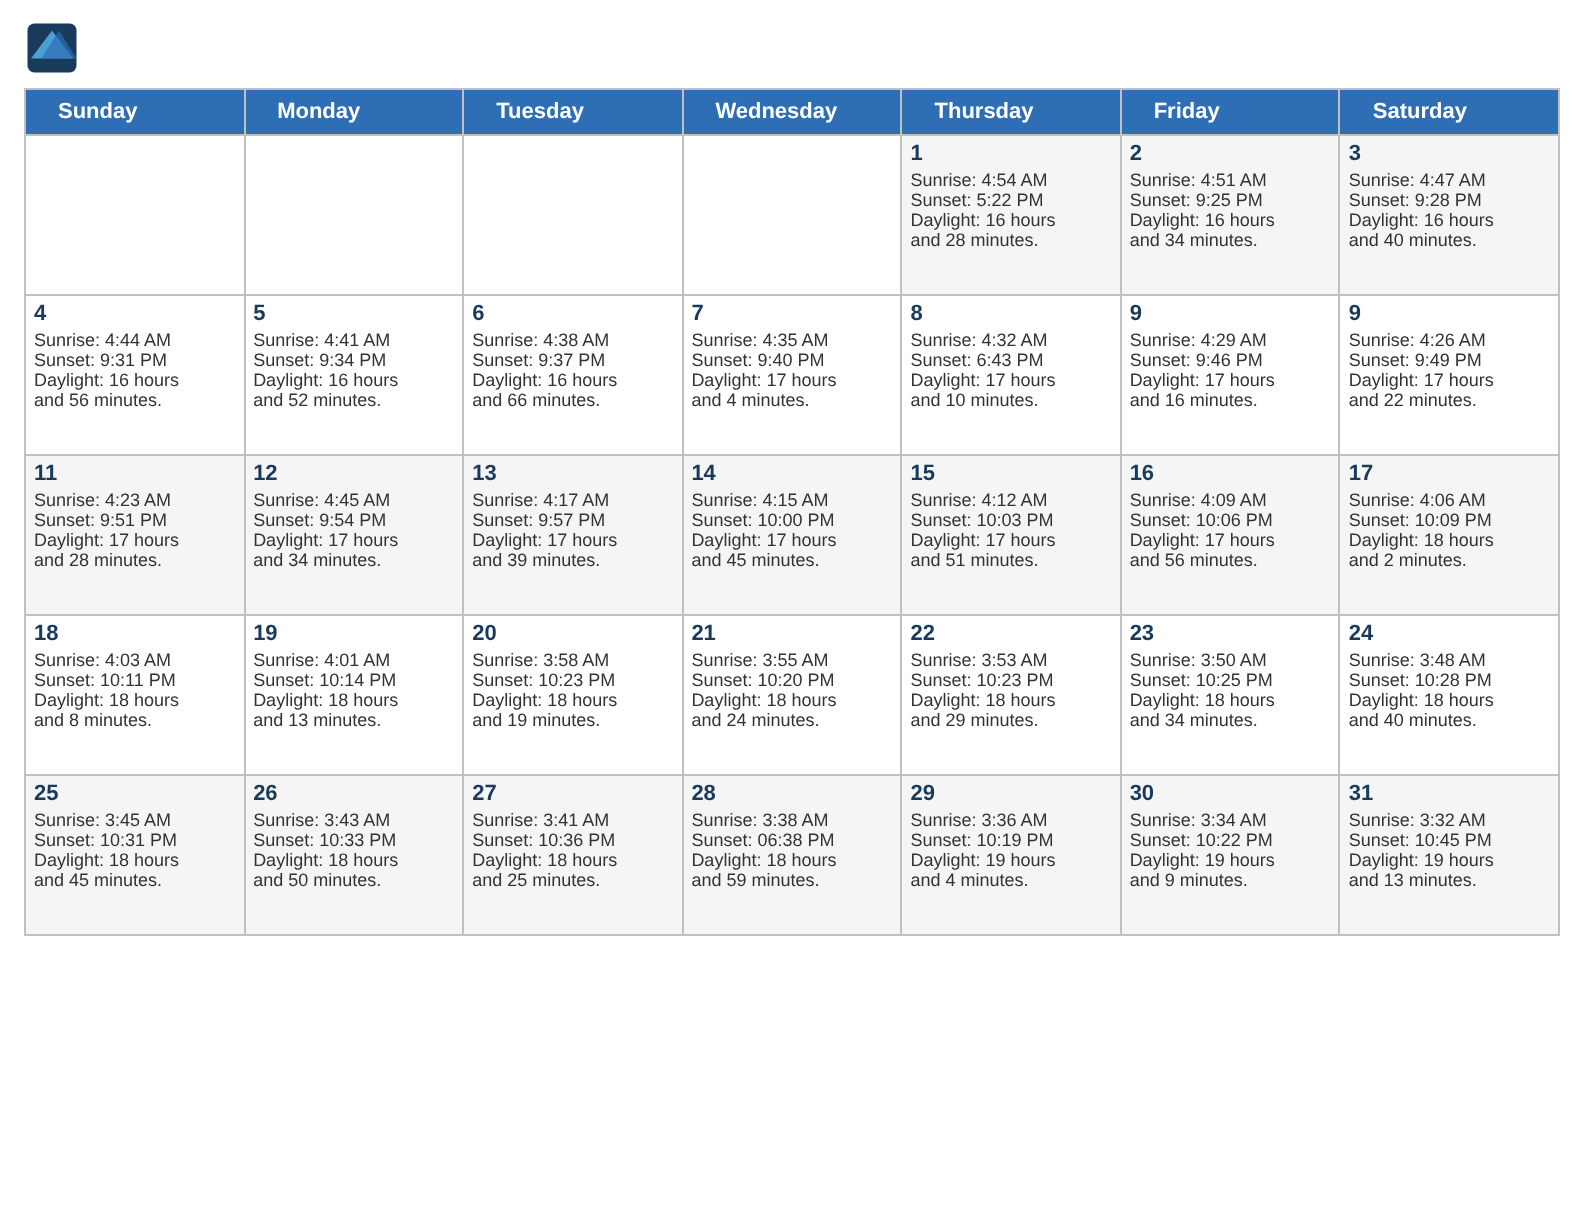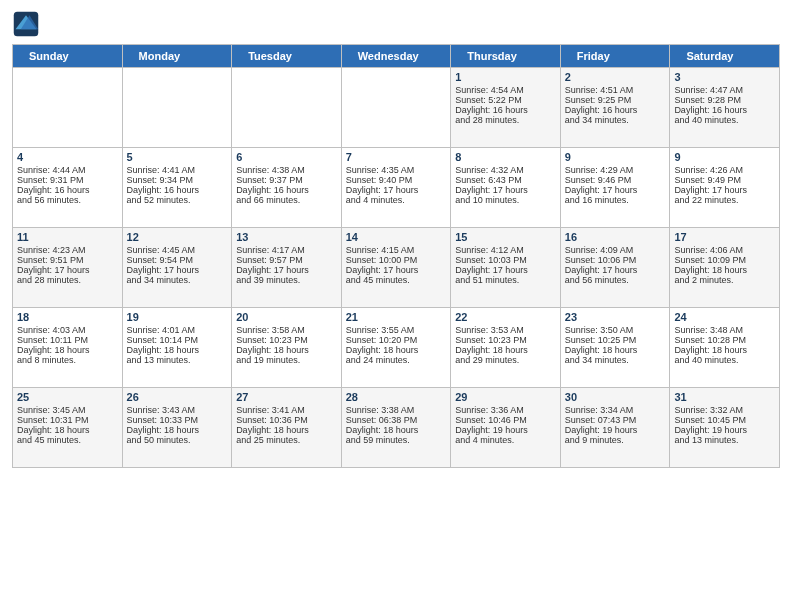--- a/index.html
+++ b/index.html
@@ -328,28 +328,28 @@
           <td>
             <span class="day-number">28</span>
             <div>Sunrise: 3:38 AM</div>
             <div>Sunset: 06:38 PM</div>
             <div>Daylight: 18 hours</div>
             <div>and 59 minutes.</div>
           </td>
           <td>
             <span class="day-number">29</span>
             <div>Sunrise: 3:36 AM</div>
-            <div>Sunset: 10:46 PM</div>
+            <div>Sunset: 10:19 PM</div>
             <div>Daylight: 19 hours</div>
             <div>and 4 minutes.</div>
           </td>
           <td>
             <span class="day-number">30</span>
             <div>Sunrise: 3:34 AM</div>
-            <div>Sunset: 07:43 PM</div>
+            <div>Sunset: 10:22 PM</div>
             <div>Daylight: 19 hours</div>
             <div>and 9 minutes.</div>
           </td>
           <td>
             <span class="day-number">31</span>
             <div>Sunrise: 3:32 AM</div>
             <div>Sunset: 10:45 PM</div>
             <div>Daylight: 19 hours</div>
             <div>and 13 minutes.</div>
           </td>

